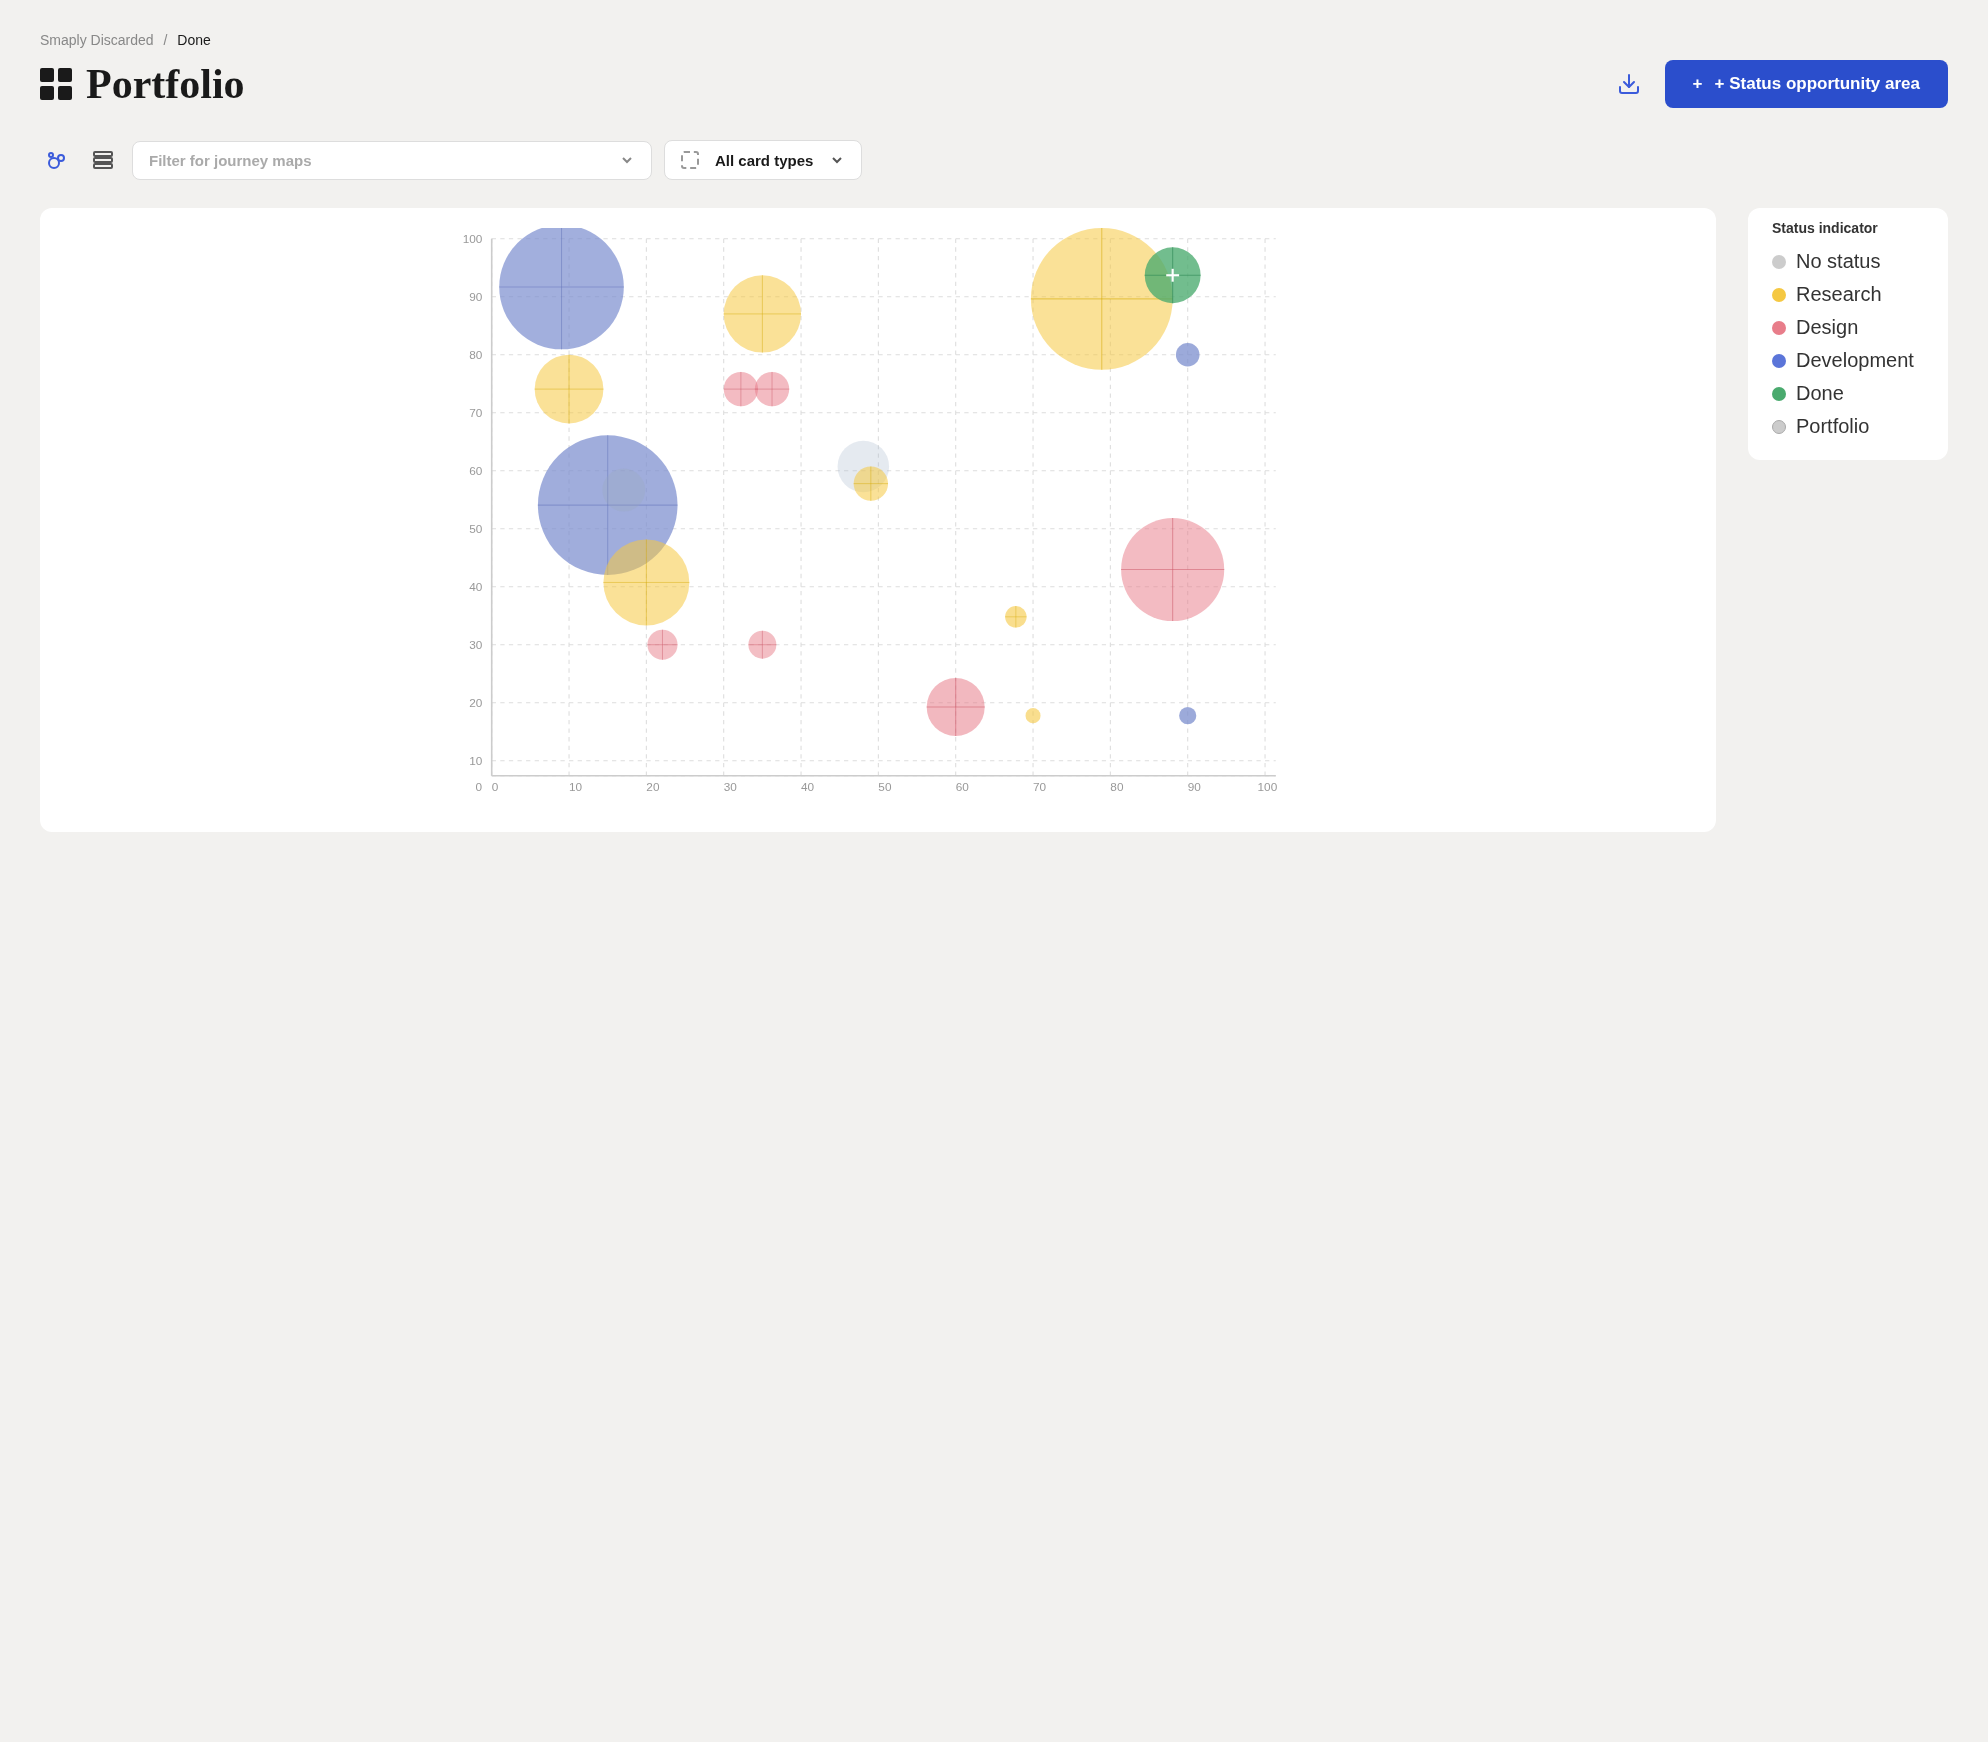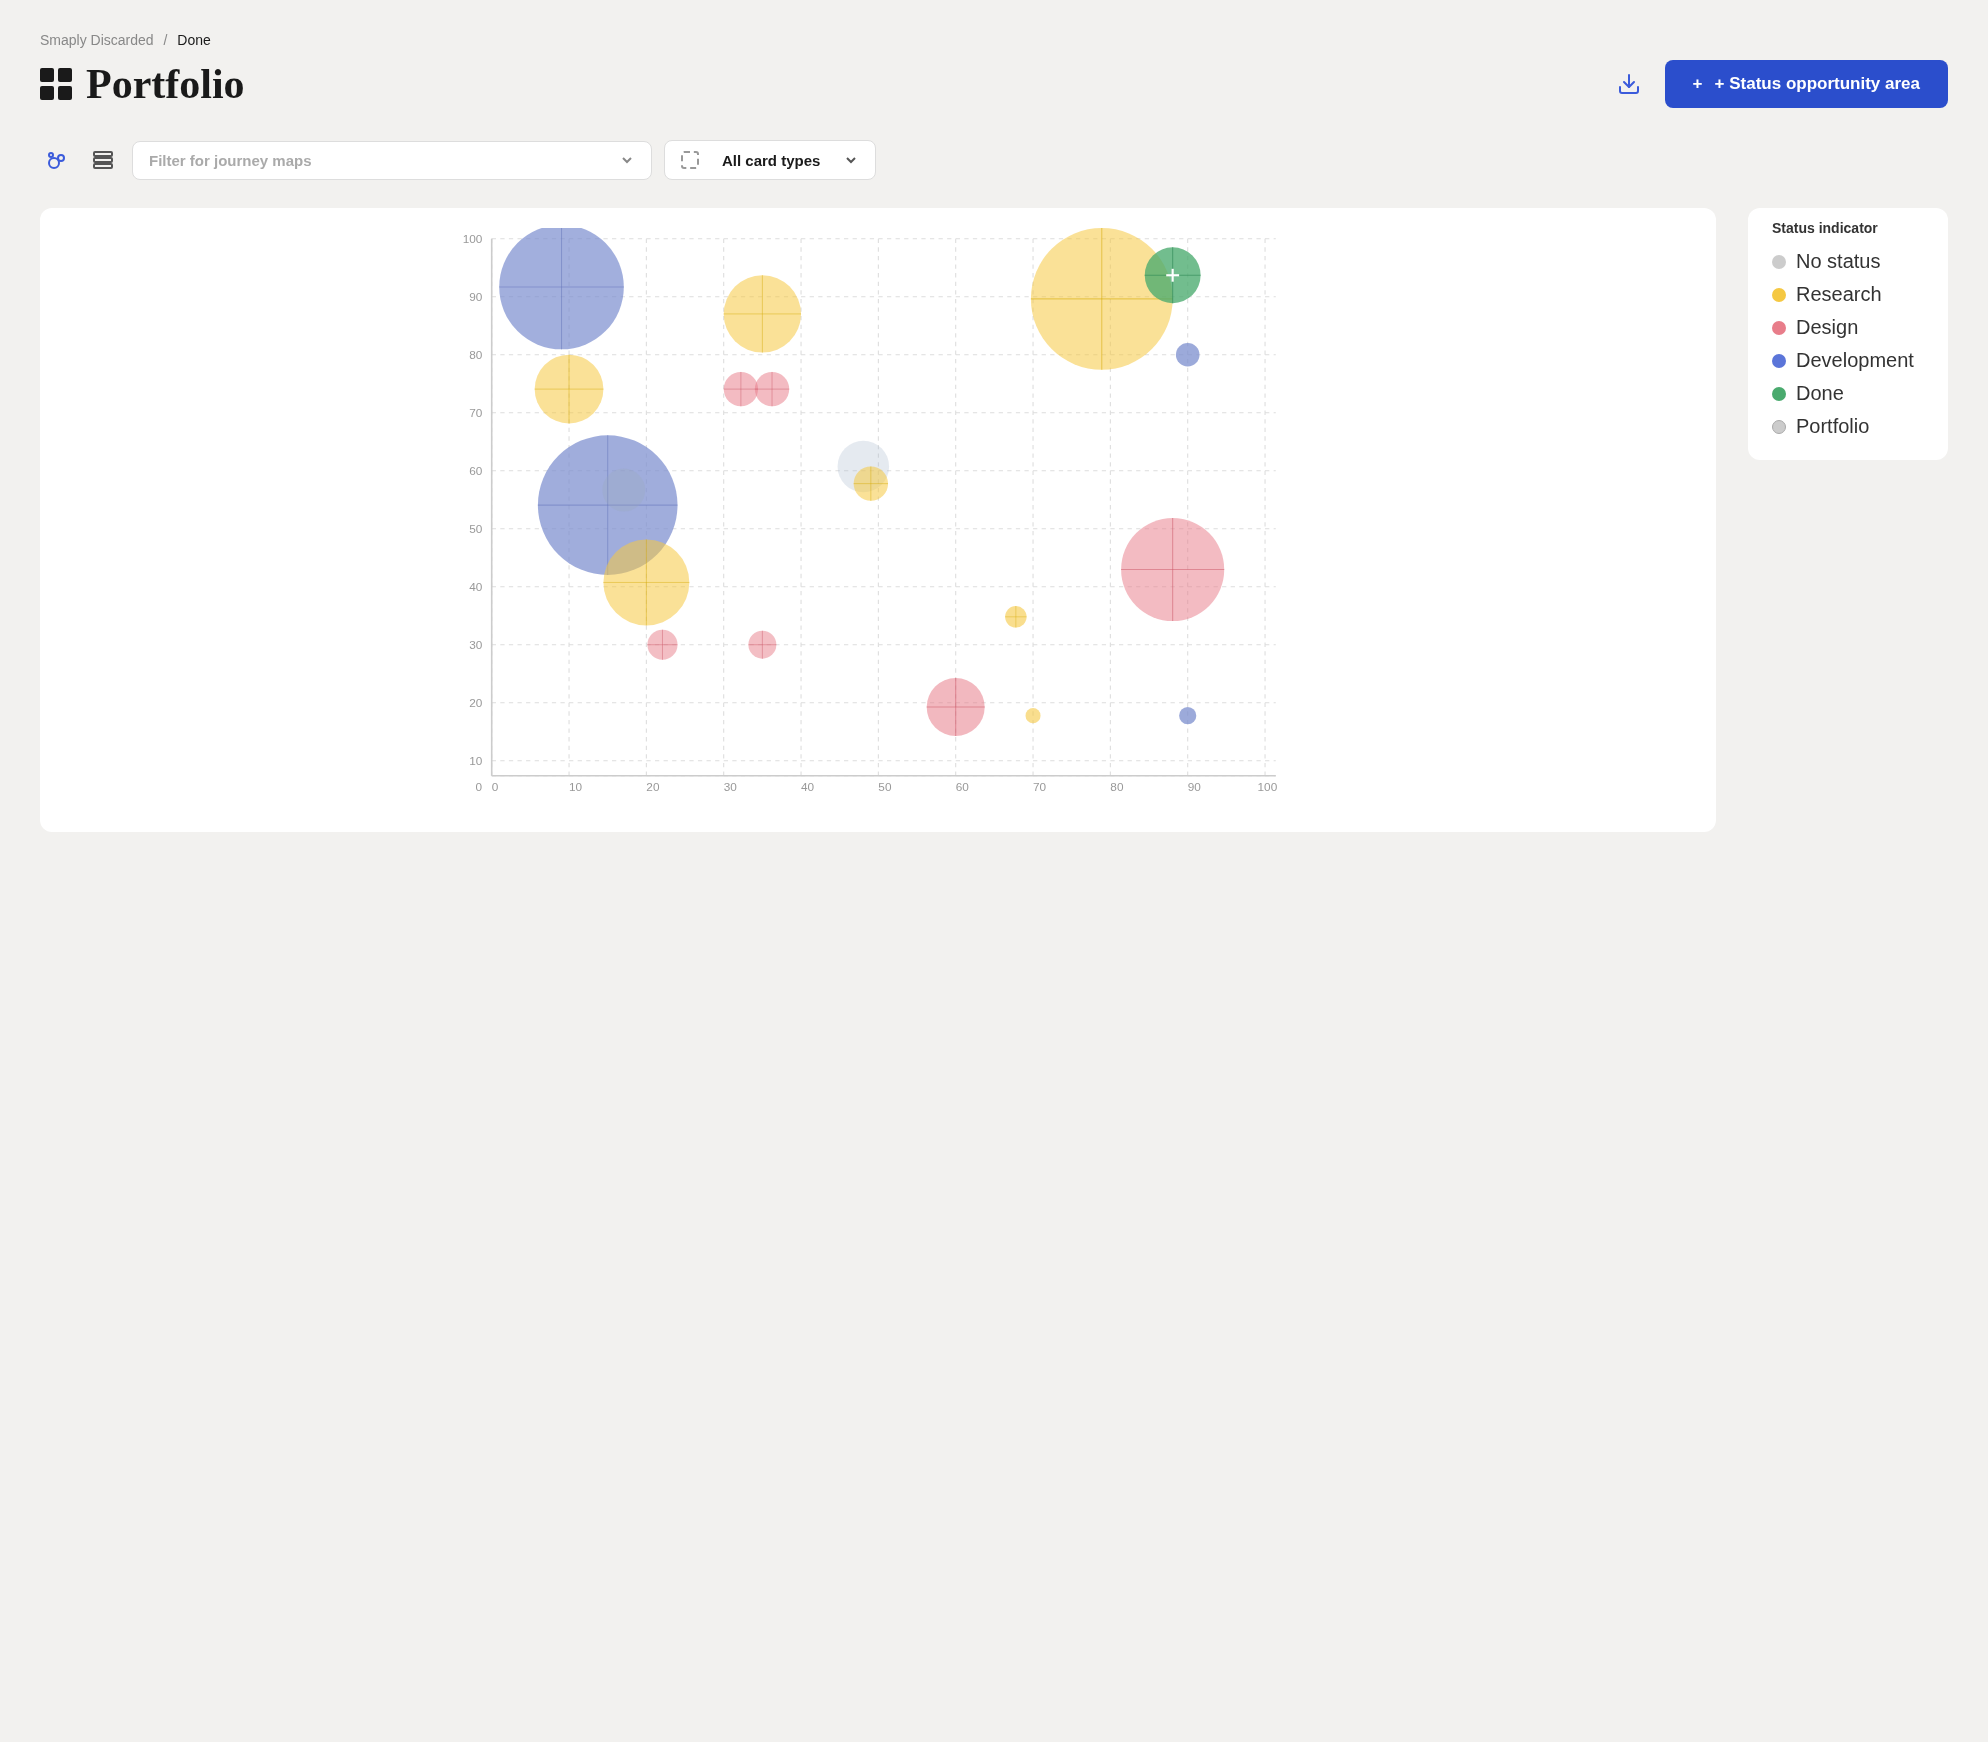--- a/index.html
+++ b/index.html
@@ -110,21 +110,21 @@
     .card-type-select {
       display: flex;
       align-items: center;
       background: #fff;
       border: 1px solid #ddd;
       border-radius: 8px;
       padding: 10px 16px;
       font-size: 15px;
       color: #1a1a1a;
       cursor: pointer;
-      gap: 23px;
+      gap: 16px;
       white-space: nowrap;
     }
     .card-type-icon {
       width: 18px;
       height: 18px;
       border: 2px dashed #999;
       border-radius: 3px;
     }
     .main-content {
       display: flex;

